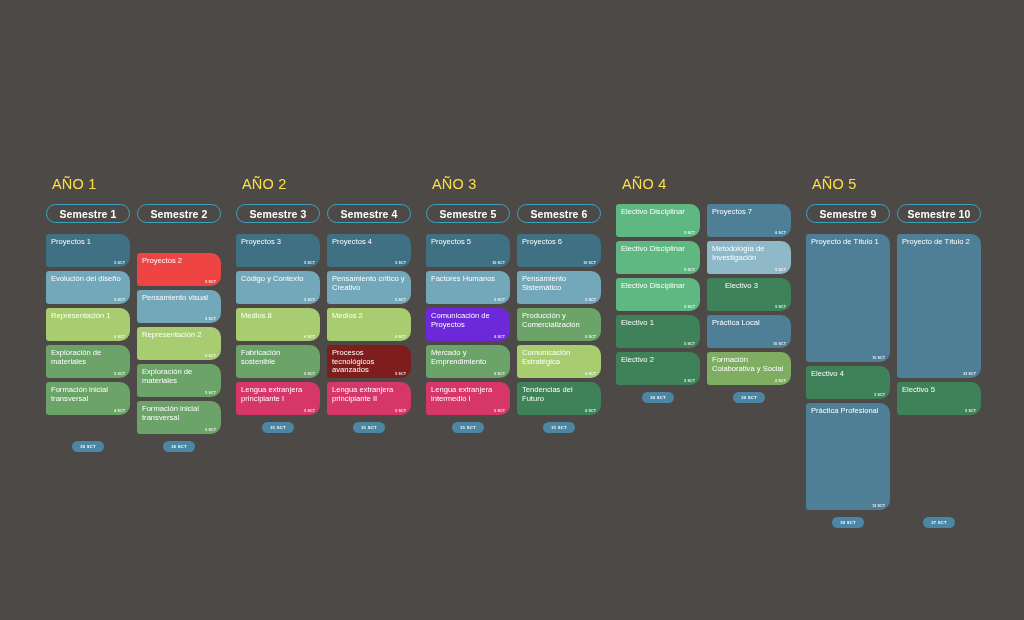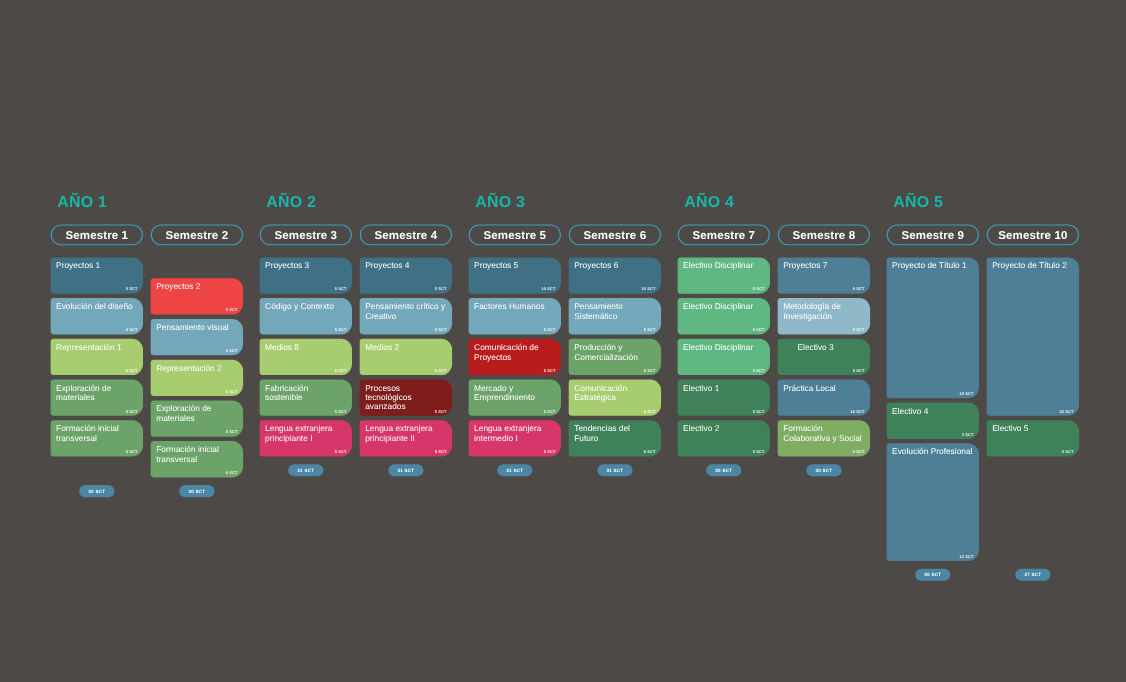--- a/index.html
+++ b/index.html
@@ -18,23 +18,23 @@
     width:946px;
     display:flex;
     gap:0px;
   }
   .year{
     width:190px;
     flex:0 0 190px;
     position:relative;
   }
   .year-title{
-    color:#14b8a6;
+    color:#fde047;
     font-size:14.5px;
-    font-weight:bold;
+    font-weight:normal;
     letter-spacing:.2px;
     margin:0 0 12px 6px;
     white-space:nowrap;
   }
   .sem-pills{
     display:flex;
     gap:7px;
     margin-bottom:11px;
   }
   .pill{
@@ -280,21 +280,21 @@
         <div class="grid">
           <div class="col left">
             <div class="box lnk-r" style="background: rgb(63, 112, 132); color: rgb(63, 112, 132);">
               <span class="title" style="color: rgb(255, 255, 255);">Proyectos 5</span>
               <span class="sct" style="color: rgb(255, 255, 255);">10 SCT</span>
             </div>
             <div class="box lnk-r" style="background: rgb(115, 167, 186); color: rgb(115, 167, 186);">
               <span class="title" style="color: rgb(255, 255, 255);">Factores Humanos</span>
               <span class="sct" style="color: rgb(255, 255, 255);">5 SCT</span>
             </div>
-            <div class="box lnk-r" style="background: #b91c1c; color: rgb(168, 205, 112);">
+            <div class="box lnk-r" style="background: #6d28d9; color: rgb(168, 205, 112);">
               <span class="title" style="color: rgb(255, 255, 255);">Comunicación de Proyectos</span>
               <span class="sct" style="color: rgb(255, 255, 255);">6 SCT</span>
             </div>
             <div class="box lnk-r" style="background: rgb(107, 163, 104); color: rgb(107, 163, 104);">
               <span class="title" style="color: rgb(255, 255, 255);">Mercado y Emprendimiento</span>
               <span class="sct" style="color: rgb(255, 255, 255);">5 SCT</span>
             </div>
             <div class="box lnk-r" style="background: rgb(214, 54, 106); color: rgb(214, 54, 106);">
               <span class="title" style="color: rgb(255, 255, 255);">Lengua extranjera intermedio I</span>
               <span class="sct" style="color: rgb(255, 255, 255);">5 SCT</span>
@@ -327,24 +327,20 @@
           <div class="total-slot">
             <div class="total-badge">31 SCT</div>
           </div>
           <div class="total-slot">
             <div class="total-badge">31 SCT</div>
           </div>
         </div>
       </div>
       <div class="year">
         <div class="year-title">AÑO 4</div>
-        <div class="sem-pills">
-          <div class="pill">Semestre 7</div>
-          <div class="pill">Semestre 8</div>
-        </div>
         <div class="grid">
           <div class="col left">
             <div class="box lnk-r" style="background: rgb(95, 184, 130); color: rgb(95, 184, 130);">
               <span class="title" style="color: rgb(255, 255, 255);">Electivo Disciplinar</span>
               <span class="sct" style="color: rgb(255, 255, 255);">5 SCT</span>
             </div>
             <div class="box lnk-r" style="background: rgb(95, 184, 130); color: rgb(95, 184, 130);">
               <span class="title" style="color: rgb(255, 255, 255);">Electivo Disciplinar</span>
               <span class="sct" style="color: rgb(255, 255, 255);">5 SCT</span>
             </div>
@@ -403,21 +399,21 @@
           <div class="col left">
             <div class="box lnk-r" style="background: rgb(78, 127, 150); color: rgb(78, 127, 150); height: 128px;">
               <span class="title" style="color: rgb(255, 255, 255);">Proyecto de Título 1</span>
               <span class="sct" style="color: rgb(255, 255, 255);">15 SCT</span>
             </div>
             <div class="box lnk-r" style="background: rgb(63, 129, 89); color: rgb(63, 129, 89);">
               <span class="title" style="color: rgb(255, 255, 255);">Electivo 4</span>
               <span class="sct" style="color: rgb(255, 255, 255);">3 SCT</span>
             </div>
             <div class="box" style="background: rgb(78, 127, 150); color: rgb(78, 127, 150); height: 107px;">
-              <span class="title" style="color: rgb(255, 255, 255);">Evolución Profesional</span>
+              <span class="title" style="color: rgb(255, 255, 255);">Práctica Profesional</span>
               <span class="sct" style="color: rgb(255, 255, 255);">12 SCT</span>
             </div>
           </div>
           <div class="col right">
             <div class="box lnk-l" style="background: rgb(78, 127, 150); color: rgb(78, 127, 150); height: 144px;">
               <span class="title" style="color: rgb(255, 255, 255);">Proyecto de Título 2</span>
               <span class="sct" style="color: rgb(255, 255, 255);">22 SCT</span>
             </div>
             <div class="box lnk-l" style="background: rgb(63, 129, 89); color: rgb(63, 129, 89);">
               <span class="title" style="color: rgb(255, 255, 255);">Electivo 5</span>

